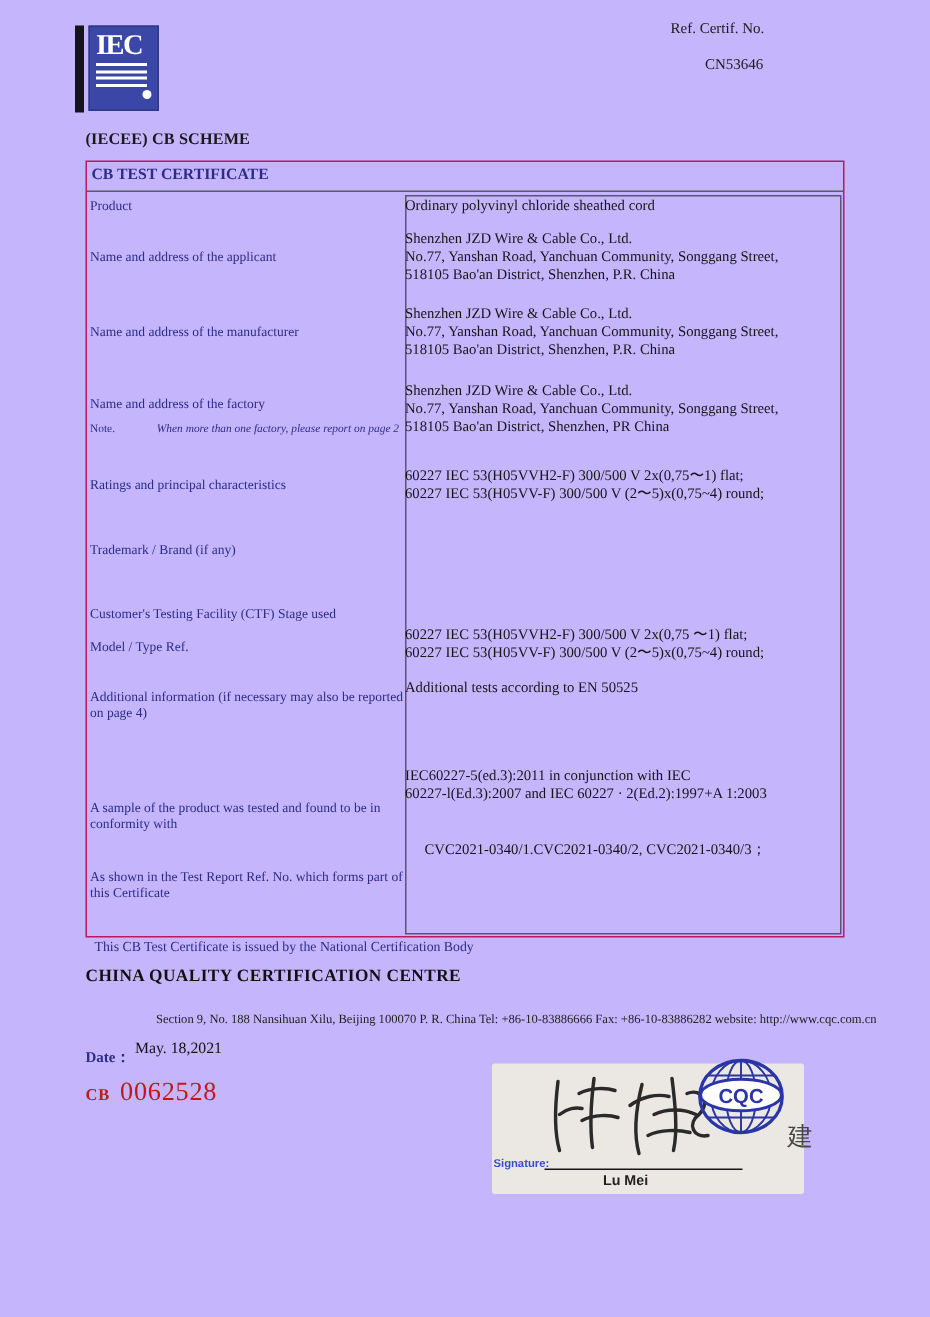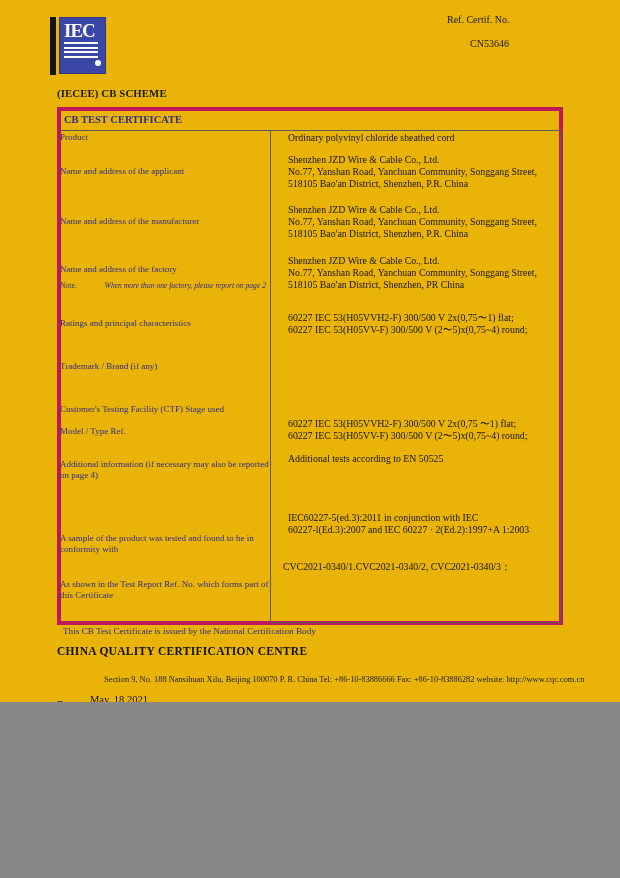--- a/index.html
+++ b/index.html
@@ -1,45 +1,45 @@
 <!DOCTYPE html>
 <html><head>
 <meta charset="utf-8">
 <style>
   html,body{margin:0;padding:0;background:#888;}
   .page{
-    position:relative;width:620px;height:702px;background:#eab308;
+    position:relative;width:620px;height:878px;background:#c4b5fd;
     font-family:"Liberation Serif","DejaVu Serif",serif;color:#1a1a1a;
     overflow:hidden;margin:0 auto;
   }
   .abs{position:absolute;}
   
   .blackbar{left:50px;top:17px;width:6px;height:58px;background:#151515;}
   .iec-box{left:59px;top:17px;width:47px;height:57px;background:#3a47a6;border:1px solid #2c3786;box-sizing:border-box;}
   .iec-text{margin:2px 0 0 4px;width:34px;color:#fff;font-weight:bold;font-size:19px;line-height:21px;letter-spacing:-1px;border-bottom:2px solid #fff;padding-bottom:1px;}
   .iec-line{height:2px;background:#fff;width:34px;margin:2.5px 0 0 4px;}
   .iec-dot{position:absolute;right:4px;bottom:7px;width:6px;height:6px;border-radius:50%;background:#fff;}
   .ref-label{left:447px;top:14px;font-size:10px;}
   .ref-value{left:470px;top:38px;font-size:10px;}
   .scheme{left:57px;width:508px;font-weight:bold;font-size:10.8px;line-height:12.5px;letter-spacing:.1px;}
   
-  .tbl{left:57px;top:107px;width:506px;height:518px;border:4px solid #be185d;box-sizing:border-box;}
+  .tbl{left:57px;top:107px;width:506px;height:518px;border:1px solid #be185d;box-sizing:border-box;}
   .tbl-title{height:20px;border-bottom:1px solid #5a5a5a;color:#2d2d87;font-weight:bold;font-size:10.5px;padding:3px 0 0 3px;box-sizing:border-box;}
   .valbox{left:270px;top:130px;width:291px;height:493px;border:1px solid #5a5a5a;box-sizing:border-box;}
   .lbl{left:60px;color:#2d2d87;font-size:9px;line-height:11px;white-space:nowrap;}
   .note{left:60px;color:#2d2d87;font-size:7.6px;white-space:nowrap;}
   .note i{font-style:italic;margin-left:26px;}
-  .val{left:288px;color:#161616;font-size:9.8px;line-height:12.2px;white-space:nowrap;}
+  .val{left:270px;color:#161616;font-size:9.8px;line-height:12.2px;white-space:nowrap;}
   
   .issued{left:63px;top:626px;color:#2d2d87;font-size:9.2px;}
   .centre{left:57px;top:645px;font-weight:bold;font-size:11.5px;letter-spacing:.3px;color:#111;}
   .addr{left:57px;top:675px;font-size:8.4px;color:#222;padding-left:47px;}
   .datelab{left:57px;top:698px;color:#2d2d87;font-size:10px;font-weight:bold;}
   .dateval{left:90px;top:694px;font-size:10.5px;color:#111;}
-  .cbpre{left:57px;top:724px;color:#b42020;font-size:14px;font-weight:bold;letter-spacing:.5px;}
+  .cbpre{left:57px;top:724px;color:#b42020;font-size:11px;font-weight:bold;letter-spacing:.5px;}
   .cbnum{left:80px;top:717px;color:#bf1a1a;font-size:17.5px;letter-spacing:.5px;}
   .scanblock{left:328px;top:709px;width:208px;height:87px;background:#ebe8e3;border-radius:2px;}
   .sigline{left:363px;top:779px;width:132px;height:0;border-top:1.6px solid #161616;}
   .siglab{left:329px;top:771px;color:#3a4bd0;font-size:7.5px;font-weight:bold;font-family:"Liberation Sans",sans-serif;}
   .signame{left:402px;top:782px;color:#222;font-size:9.5px;font-weight:bold;font-family:"Liberation Sans",sans-serif;}
   .jian{left:525px;top:746px;font-size:17px;color:#474747;}
 </style>
 </head>
 <body>
 

